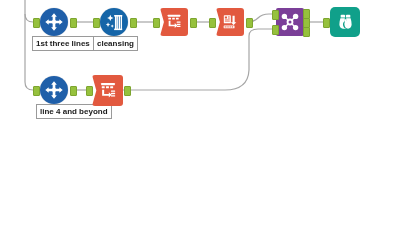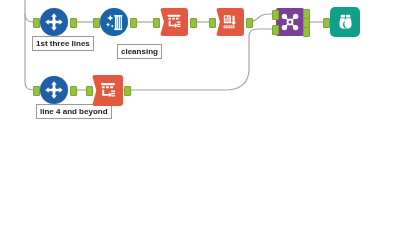--- a/index.html
+++ b/index.html
@@ -114,21 +114,21 @@
           <path d="M11.6 3.5h9.2v1.7h-9.2z"></path>
           <path d="M11.6 19h9.2v1.7h-9.2z"></path>
           <path d="M7.2 3.2l1.1 2.5 2.5 1.1-2.5 1.1-1.1 2.5-1.1-2.5L3.6 6.8l2.5-1.1z"></path>
           <path d="M4.6 11.8l.8 1.8 1.8.8-1.8.8-.8 1.8-.8-1.8-1.8-.8 1.8-.8z"></path>
           <path d="M9.4 14.2l.6 1.3 1.3.6-1.3.6-.6 1.3-.6-1.3-1.3-.6 1.3-.6z"></path>
         </g>
       </svg>
     </div>
     <div class="port" style="left:30px;top:10px;"></div>
   </div>
-  <div class="lbl" style="left:93px;top:44px;margin-left:24px;">cleansing</div>
+  <div class="lbl" style="left:93px;top:36px;">cleansing</div>
 
   <div class="node" style="left:160px;top:8px;">
     <div class="port" style="left:-7px;top:10px;"></div>
     <div class="sq orange">
       <svg class="gly" width="20" height="20" viewBox="0 0 24 24">
         <g fill="#ffffff">
           <rect x="4.5" y="3.4" width="15" height="2.2" rx="0.5"></rect>
           <rect x="5.2" y="6.8" width="3.2" height="2.2" rx="0.4"></rect>
           <rect x="9.8" y="6.8" width="3.2" height="2.2" rx="0.4"></rect>
           <rect x="14.4" y="6.8" width="3.2" height="2.2" rx="0.4"></rect>

